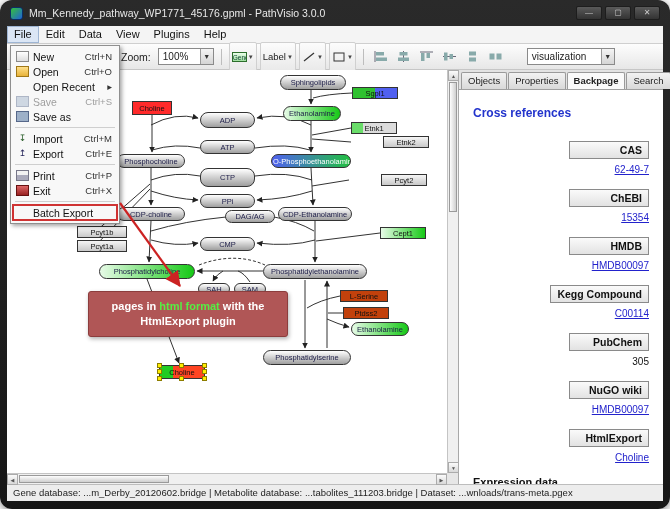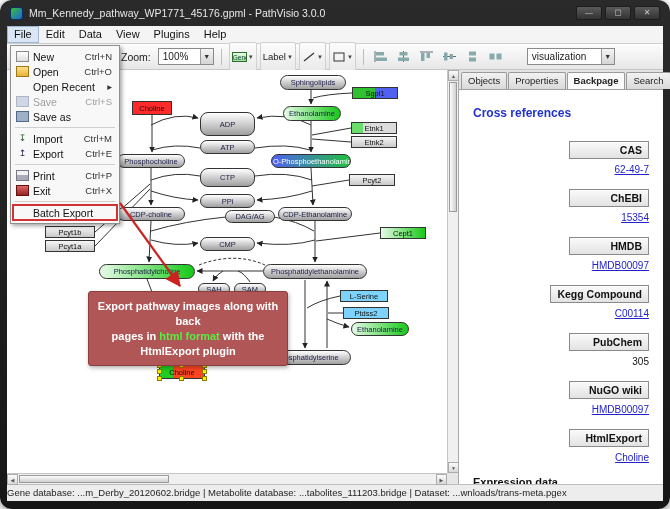--- a/index.html
+++ b/index.html
@@ -39,28 +39,28 @@
   .canvas-wrap { position: relative; width: 452px; background: #fff; border-right: 1px solid #a8a8a8; }
   .canvas { position: absolute; left: 0; top: 0; width: 441px; height: 403px; overflow: hidden; background: #fff; }
   .edges { position: absolute; left: 0; top: 0; z-index: 1; }
 
   .node { position: absolute; z-index: 2; border: 1px solid #333; display: flex; align-items: center; justify-content: center; overflow: visible; }
   .node span { font-size: 7.5px; color: #1b1b46; white-space: nowrap; overflow: hidden; max-width: 100%; padding: 0 1px; }
   .shape-round { border-radius: 8px; }
   .shape-rect { border-radius: 0; }
   .shape-rect span { color: #111; }
   .fill-gray { background: linear-gradient(#ffffff, #9f9f9f); }
-  .fill-gray-flat { background: linear-gradient(#f5f5f5, #c9c9c9); }
+  .fill-gray-flat { background: linear-gradient(#f5f5f5, #c9c9c9); margin-left: 32px; }
   .fill-green { background: linear-gradient(90deg, #e7fbe7, #16c916); }
   .fill-red { background: #ff2a2a; }
   .fill-green-red { background: linear-gradient(90deg, #22cc22 0 30%, #ff4422 30%); }
   .fill-blue-green { background: linear-gradient(90deg, #5060f0, #20c040); }
   .fill-green-blue { background: linear-gradient(90deg, #2fc12f 0 50%, #5060f0 50%); }
   .fill-green-gray { background: linear-gradient(90deg, #6add6a 0 25%, #dcdcdc 25%); }
-  .fill-lavender { background: #7dd3fc; align-items: flex-end; }
+  .fill-lavender { background: #c2410c; align-items: flex-end; }
   .text-white span { color: #fff; }
   .handle { position: absolute; width: 5px; height: 5px; background: #ffee00; border: 1px solid #8d7d00; z-index: 3; }
   .handle.tl{left:-3px;top:-3px}.handle.tm{left:50%;margin-left:-3px;top:-3px}.handle.tr{right:-3px;top:-3px}
   .handle.ml{left:-3px;top:50%;margin-top:-3px}.handle.mr{right:-3px;top:50%;margin-top:-3px}
   .handle.bl{left:-3px;bottom:-3px}.handle.bm{left:50%;margin-left:-3px;bottom:-3px}.handle.br{right:-3px;bottom:-3px}
 
   
   .vscroll { position: absolute; right: 0; top: 0; bottom: 11px; width: 11px; background: #f0f0f0; border-left: 1px solid #c4c4c4; }
   .hscroll { position: absolute; left: 0; right: 11px; bottom: 0; height: 11px; background: #f0f0f0; border-top: 1px solid #c4c4c4; }
   .sb-btn { position: absolute; width: 11px; height: 11px; background: linear-gradient(#fbfbfb,#d8d8d8); border: 1px solid #ababab; font-size: 5px; color: #555; text-align: center; line-height: 10px; }
@@ -75,21 +75,21 @@
   .tab.active { background: #fafafa; font-weight: bold; }
   .bp-content { flex: 1; background: #fff; padding: 10px 14px; overflow: hidden; }
   .bp-heading { color: #2233cc; font-weight: bold; font-size: 12px; margin: 6px 0 20px; }
   .bp-section { margin-bottom: 13px; text-align: right; }
   .bp-h { display: inline-block; min-width: 80px; border: 1px solid #8a8a8a; background: linear-gradient(#fafafa,#e2e2e2); font-size: 10.5px; font-weight: bold; color: #111; padding: 2px 6px; margin-bottom: 5px; }
   .bp-link { display: block; font-size: 10px; color: #2222cc; text-decoration: underline; }
   .bp-val { font-size: 10px; color: #111; }
   .bp-footer { font-weight: bold; font-size: 11px; color: #111; margin-top: 4px; }
 
   
-  .statusbar { height: 17px; background: #ededed; border-top: 1px solid #bdbdbd; font-size: 9.5px; color: #222; padding: 2px 0; white-space: nowrap; overflow: hidden; }
+  .statusbar { height: 17px; background: #ededed; border-top: 1px solid #bdbdbd; font-size: 9.5px; color: #222; padding: 2px 6px; white-space: nowrap; overflow: hidden; }
 
   
   .filemenu { position: absolute; left: 10px; top: 45px; width: 110px; z-index: 40; background: #f8f8f8; border: 1px solid #8f8f8f; box-shadow: 2px 2px 4px rgba(0,0,0,.35); padding: 3px 2px; }
   .mi { display: flex; align-items: center; height: 15px; padding: 0 5px 0 3px; font-size: 10.5px; color: #111; }
   .mi .mic { width: 13px; height: 11px; margin-right: 4px; flex: 0 0 auto; font-size: 9px; line-height: 11px; text-align: center; }
   .mic.new-document-icon { background: linear-gradient(#fff,#ddd); border: 1px solid #8a8a8a; }
   .mic.open-folder-icon { background: linear-gradient(#ffe08a,#e8b33a); border: 1px solid #a07818; }
   .mic.save-icon { background: #9db0c8; border: 1px solid #56688a; opacity: .45; }
   .mic.save-as-icon { background: #9db0c8; border: 1px solid #56688a; }
   .mic.import-icon::after { content: "↧"; color: #245a24; }
@@ -261,21 +261,21 @@
             </div>
             <div class="node shape-rect fill-green-blue" style="left: 345px; top: 17px; width: 46px; height: 12px; text-align: center;">
               <span>Sgpl1</span>
             </div>
             <div class="node shape-rect fill-red" style="left: 125px; top: 31px; width: 40px; height: 14px;">
               <span>Choline</span>
             </div>
             <div class="node shape-round fill-green" style="left: 276px; top: 36px; width: 58px; height: 15px;">
               <span>Ethanolamine</span>
             </div>
-            <div class="node shape-round fill-gray" style="left: 193px; top: 42px; width: 55px; height: 24px;">
+            <div class="node shape-round fill-gray" style="left: 193px; top: 42px; width: 55px; height: 16px;">
               <span>ADP</span>
             </div>
             <div class="node shape-rect fill-green-gray" style="left: 344px; top: 52px; width: 46px; height: 12px;">
               <span>Etnk1</span>
             </div>
             <div class="node shape-rect fill-gray-flat" style="left: 344px; top: 66px; width: 46px; height: 12px;">
               <span>Etnk2</span>
             </div>
             <div class="node shape-round fill-gray" style="left: 193px; top: 70px; width: 55px; height: 14px;">
               <span>ATP</span>
@@ -450,18 +450,17 @@
   <svg class="arrow-overlay" width="670" height="509">
     <defs>
       <marker id="redah" markerWidth="9" markerHeight="9" refX="6.5" refY="3.5" orient="auto">
           <path d="M0,0L7,3.5L0,7z" fill="#cc2222"></path>
         </marker>
     </defs>
     <line x1="120" y1="203" x2="180" y2="286" stroke="#cc2222" stroke-width="2.2" marker-end="url(#redah)"></line>
   </svg>
 
   <div class="callout">
-    <div>Export pathway images along with back</div>
     <div><span>pages in </span><span class="hl-green">html format</span><span> with the</span></div>
     <div>HtmlExport plugin</div>
   </div>
 
 </div>
 
 </body></html>

